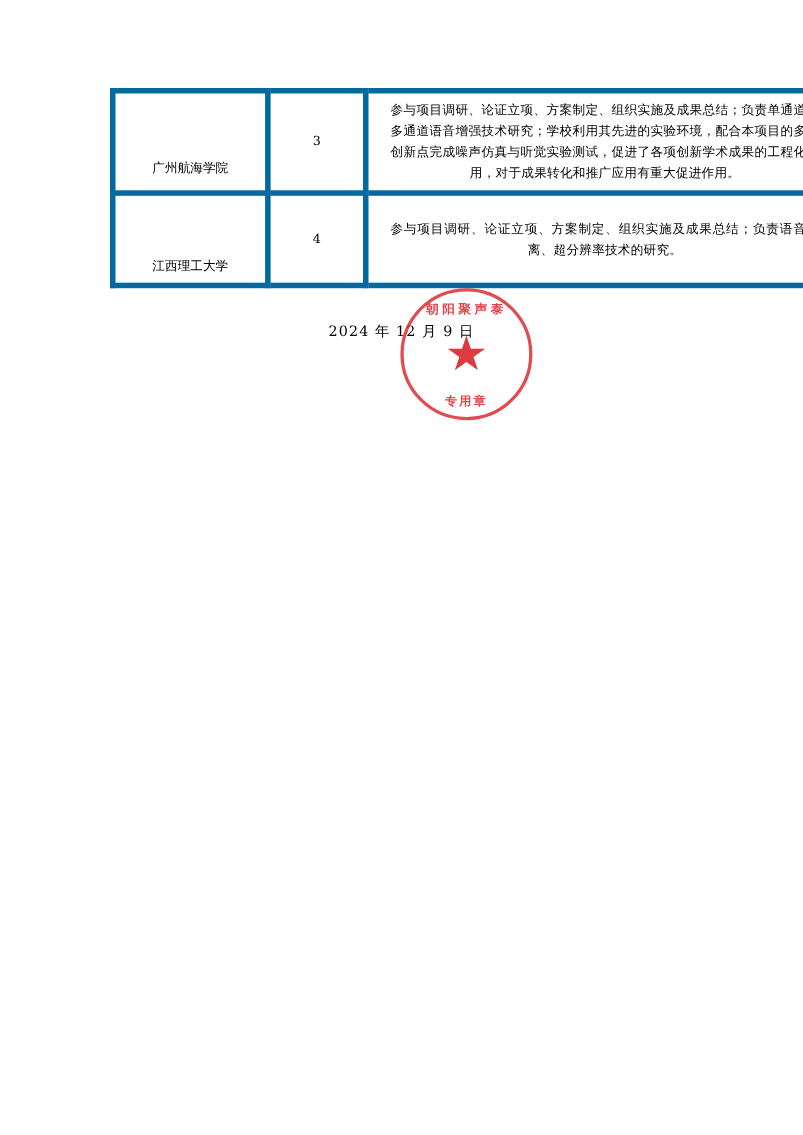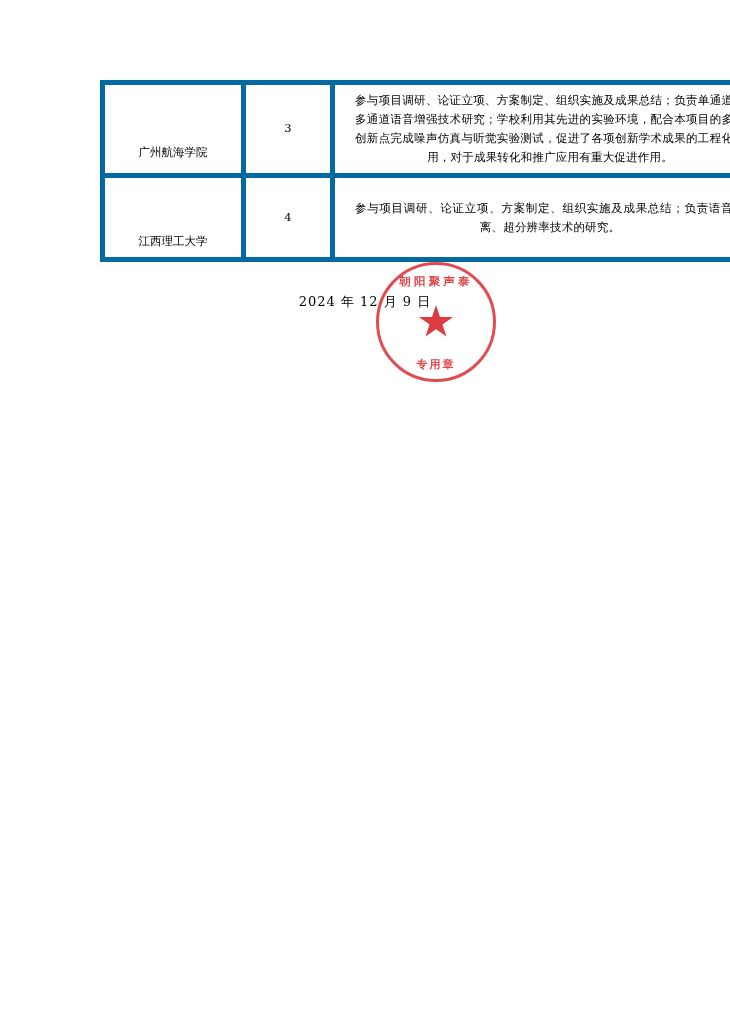--- a/index.html
+++ b/index.html
@@ -78,21 +78,21 @@
   }
 
   .sig-date {
     display: block;
     letter-spacing: 1px;
   }
 
   
   .seal {
     position: absolute;
-    left: 376px;
+    left: 364px;
     top: 262px;
     width: 120px;
     height: 120px;
     pointer-events: none;
   }
   .seal-ring {
     position: absolute;
     inset: 0;
     border: 3px solid #d8262b;
     border-radius: 50%;

